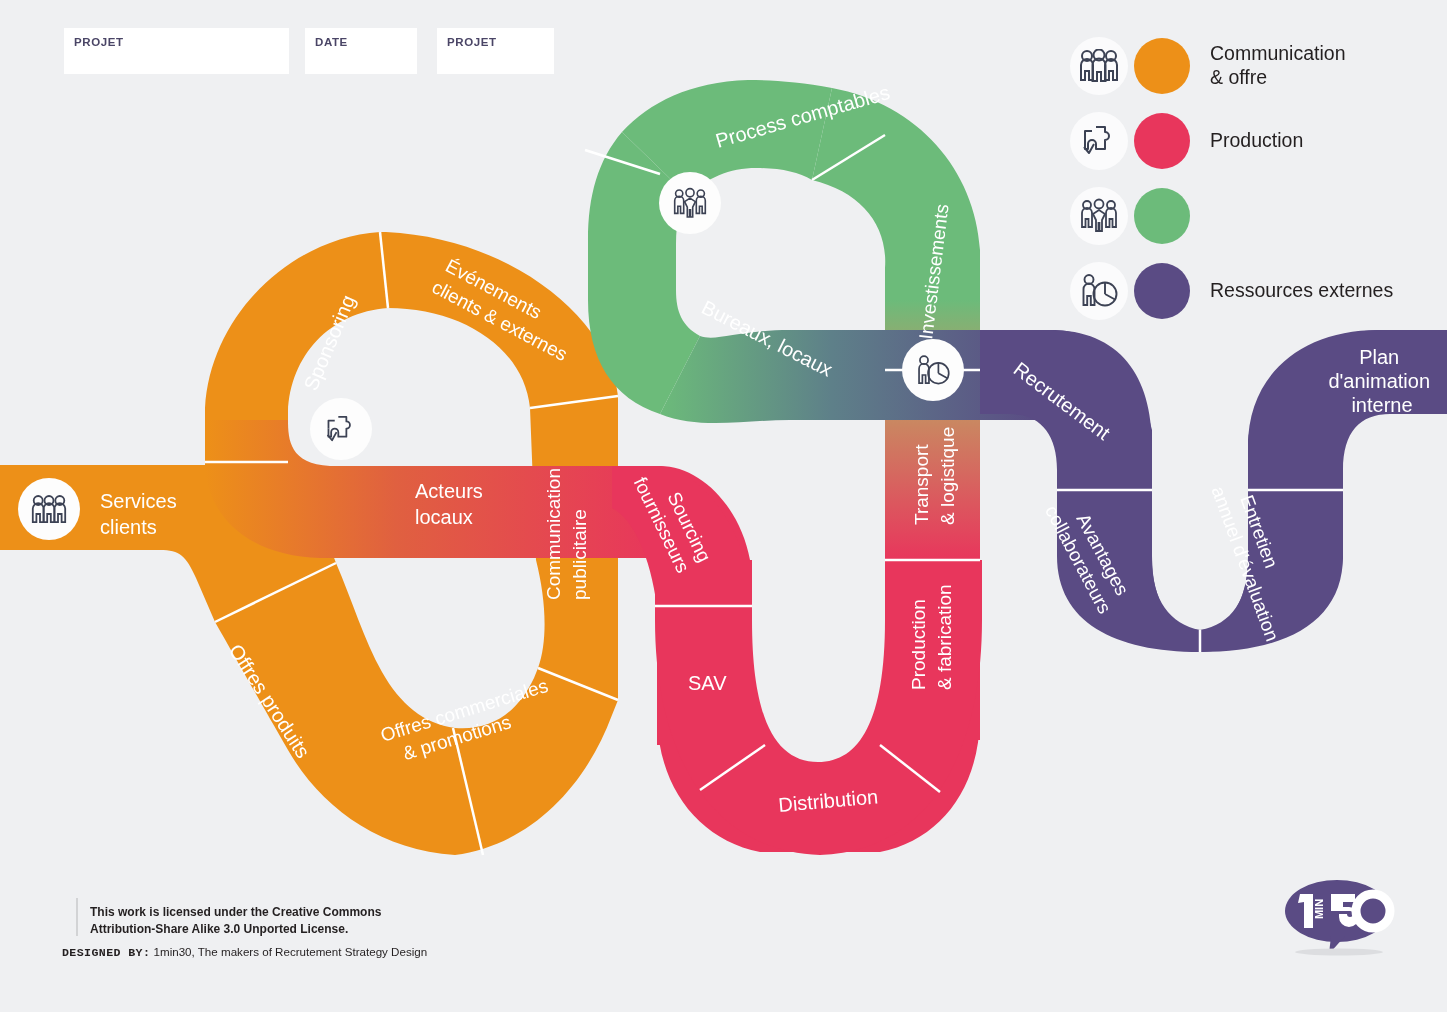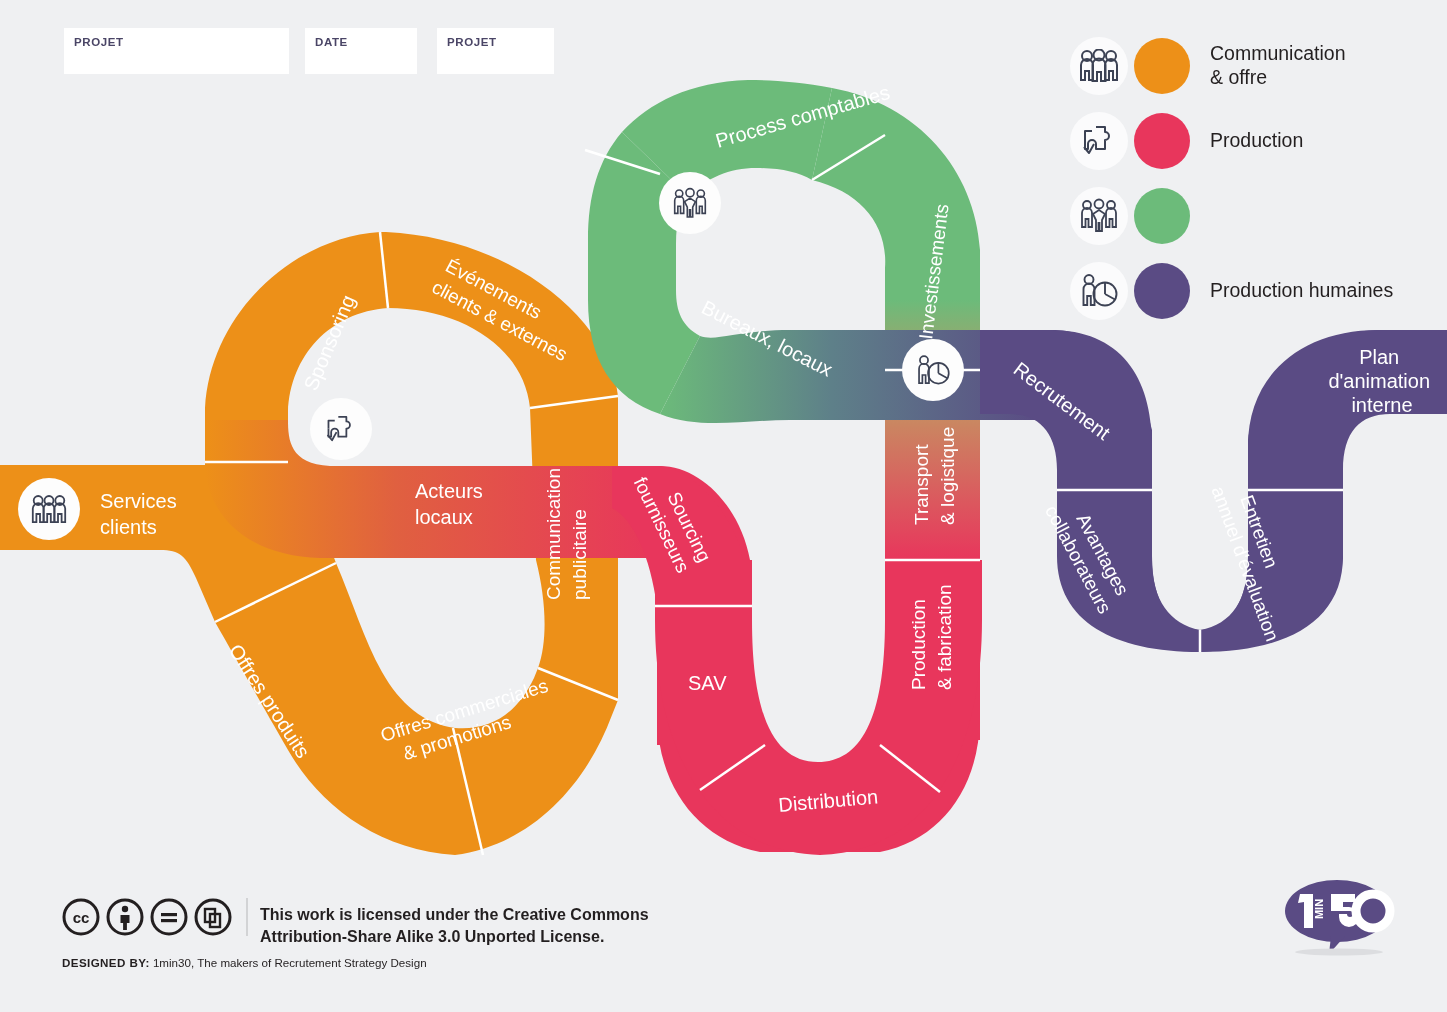--- a/index.html
+++ b/index.html
@@ -80,28 +80,28 @@
 
   
   #footer { position: absolute; left: 62px; top: 898px; }
   #cc-row { display: flex; align-items: flex-start; }
   .cc-icons { display: flex; gap: 6px; }
   .cc-sep {
     width: 2px; height: 38px; background: #d2d3d5;
     margin: 0 12px 0 14px;
   }
   .cc-text {
-    font-size: 16px; color: #231f20; line-height: 1.38;
+    font-size: 12px; color: #231f20; line-height: 1.38;
     font-weight: bold; padding-top: 6px; white-space: pre-line;
   }
   #designed {
     margin-top: 8px;
     font-size: 11.6px; color: #231f20;
   }
-  #designed b { letter-spacing: .4px; }
+  #designed b { letter-spacing: .4px; font-family: Liberation Mono, monospace; }
 
   
   #logo { position: absolute; left: 1283px; top: 878px; }
 </style>
 </head>
 <body>
 
 <div id="stage">
 
   <div class="field" id="field-projet">
@@ -169,21 +169,21 @@
         <svg width="40" height="36" viewBox="0 0 40 36">
           <g fill="none" stroke="#3C4254" stroke-width="1.9">
             <circle cx="10" cy="6.5" r="4.5"></circle>
             <path d="M4.5 16a5.5 5.5 0 0 1 11 0v16h-3.7v-9h-3.6v9H4.5z"></path>
             <circle cx="26" cy="21" r="11.5"></circle>
             <path d="M26 21V9.5M26 21l10 5.5"></path>
           </g>
         </svg>
       </div>
       <div class="legend-dot" style="background:#5A4B84"></div>
-      <div class="legend-text">Production humaines</div>
+      <div class="legend-text">Ressources externes</div>
     </div>
   </div>
 
   <svg id="flow" width="1447" height="1012" viewBox="0 0 1447 1012">
     <defs>
 
       <linearGradient id="gOrPk" x1="0" y1="0" x2="1" y2="0">
         <stop offset="0%" stop-color="#ED9018"></stop>
         <stop offset="42%" stop-color="#E06040"></stop>
         <stop offset="100%" stop-color="#E8365C"></stop>
@@ -492,41 +492,20 @@
         <circle cx="10" cy="6.5" r="4.5"></circle>
         <path d="M4.5 16a5.5 5.5 0 0 1 11 0v16h-3.7v-9h-3.6v9H4.5z"></path>
         <circle cx="26" cy="21" r="11.5"></circle>
         <path d="M26 21V9.5M26 21l10 5.5"></path>
       </g>
     </svg>
   </div>
 
   <div id="footer">
     <div id="cc-row">
-      <div class="cc-icons">
-        <svg width="38" height="38" viewBox="0 0 38 38">
-          <circle cx="19" cy="19" r="17" fill="none" stroke="#231f20" stroke-width="3"></circle>
-          <text x="19" y="25" text-anchor="middle" font-family="Liberation Sans, sans-serif" font-size="15" font-weight="bold" fill="#231f20">cc</text>
-        </svg>
-        <svg width="38" height="38" viewBox="0 0 38 38">
-          <circle cx="19" cy="19" r="17" fill="none" stroke="#231f20" stroke-width="3"></circle>
-          <circle cx="19" cy="11" r="3.2" fill="#231f20"></circle>
-          <path d="M14.5 17h9v8h-2.6v7h-3.8v-7H14.5z" fill="#231f20"></path>
-        </svg>
-        <svg width="38" height="38" viewBox="0 0 38 38">
-          <circle cx="19" cy="19" r="17" fill="none" stroke="#231f20" stroke-width="3"></circle>
-          <rect x="11" y="15" width="16" height="3.2" fill="#231f20"></rect>
-          <rect x="11" y="21" width="16" height="3.2" fill="#231f20"></rect>
-        </svg>
-        <svg width="38" height="38" viewBox="0 0 38 38">
-          <circle cx="19" cy="19" r="17" fill="none" stroke="#231f20" stroke-width="3"></circle>
-          <rect x="11" y="11" width="10" height="13" fill="none" stroke="#231f20" stroke-width="2.4"></rect>
-          <rect x="16" y="16" width="10" height="13" fill="none" stroke="#231f20" stroke-width="2.4"></rect>
-        </svg>
-      </div>
       <div class="cc-sep"></div>
       <div class="cc-text">This work is licensed under the Creative Commons
 Attribution-Share Alike 3.0 Unported License.</div>
     </div>
     <div id="designed">
       <b>DESIGNED BY:</b>
       <span>1min30, The makers of Recrutement Strategy Design</span>
     </div>
   </div>
 

